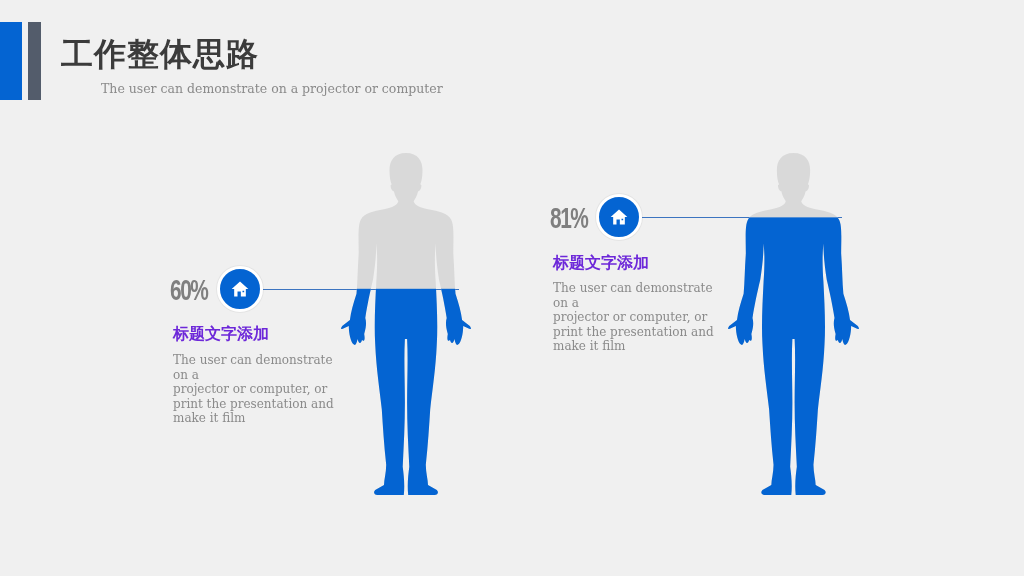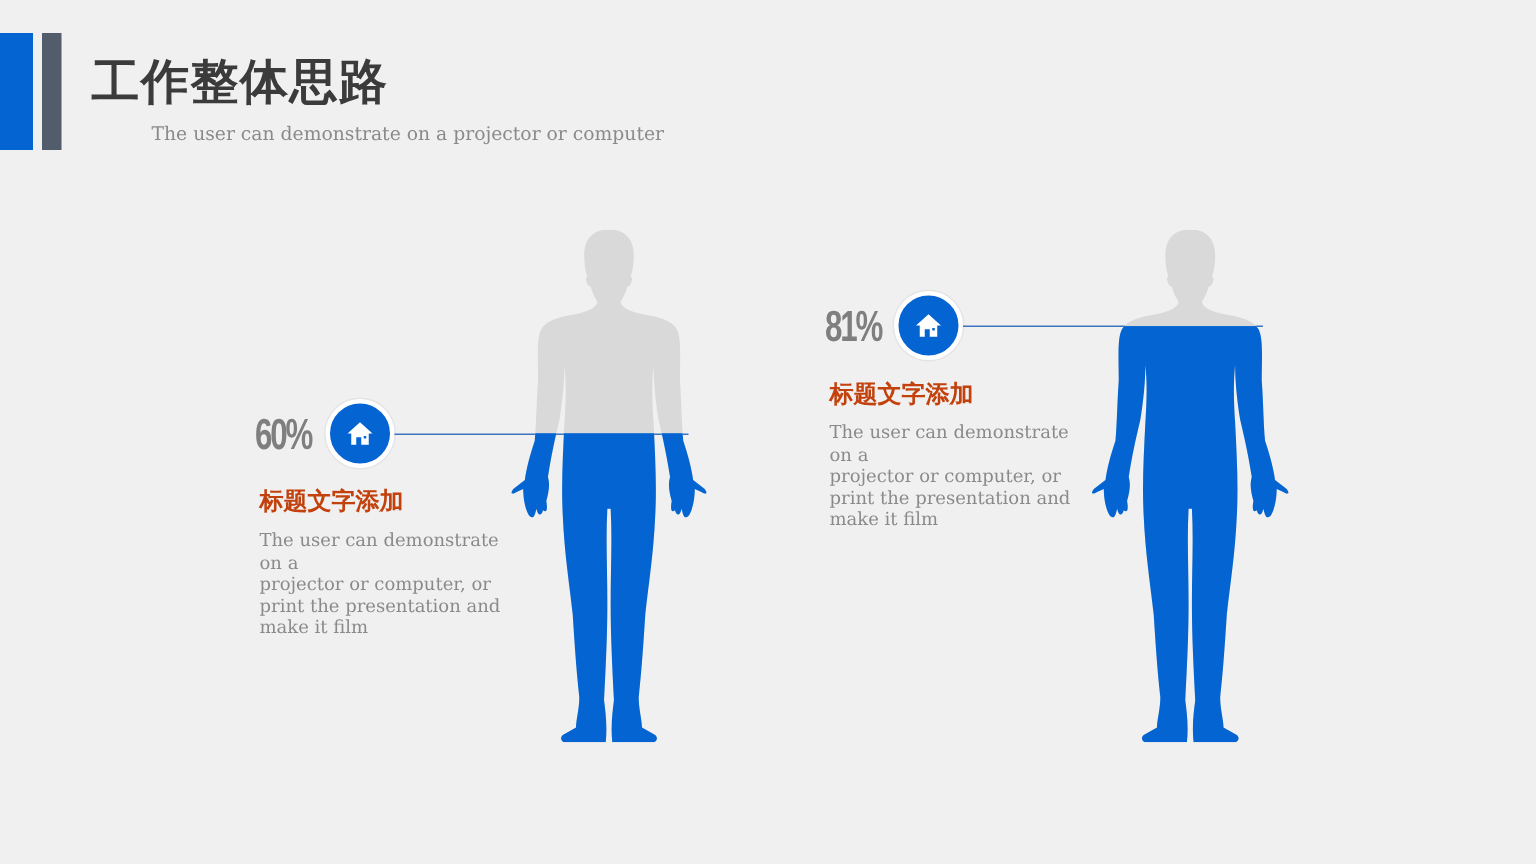--- a/index.html
+++ b/index.html
@@ -12,21 +12,21 @@
   .page-title { position: absolute; left: 61px; top: 34px; font-size: 32px; font-weight: bold; color: #3b3b3b; letter-spacing: 1px; line-height: 40px; }
   .page-subtitle { position: absolute; left: 61px; top: 81px; font-family: "DejaVu Serif", "Liberation Mono", monospace; font-size: 12.5px; color: #8a8a8a; line-height: 16px; margin-left: 40px; }
 
   .pct { position: absolute; font-family: "Liberation Sans", sans-serif; font-weight: bold; font-size: 29px; color: #7f7f7f; letter-spacing: -2px; transform: scaleX(0.72); transform-origin: left top; line-height: 34px; }
 
   .icon-circle { position: absolute; width: 46px; height: 46px; border-radius: 50%; background: #0464d2; border: 3px solid #ffffff; box-shadow: 0 0 0 1px #e4e4e4; display: flex; align-items: center; justify-content: center; }
   .icon-circle svg { width: 20px; height: 20px; }
 
   .connector { position: absolute; height: 1px; background: #3c74c0; }
 
-  .item-heading { position: absolute; font-size: 16px; font-weight: bold; color: #c2410c; line-height: 20px; }
+  .item-heading { position: absolute; font-size: 16px; font-weight: bold; color: #6d28d9; line-height: 20px; }
   .item-desc { position: absolute; font-family: "DejaVu Serif", "Liberation Mono", monospace; font-size: 12px; color: #8a8a8a; line-height: 14.5px; width: 175px; white-space: pre-line; }
 
   .figure { position: absolute; }
 </style>
 </head>
 <body>
 
 <div class="accent-bar-blue"></div>
 <div class="accent-bar-gray"></div>
 <div class="page-title">工作整体思路</div>

